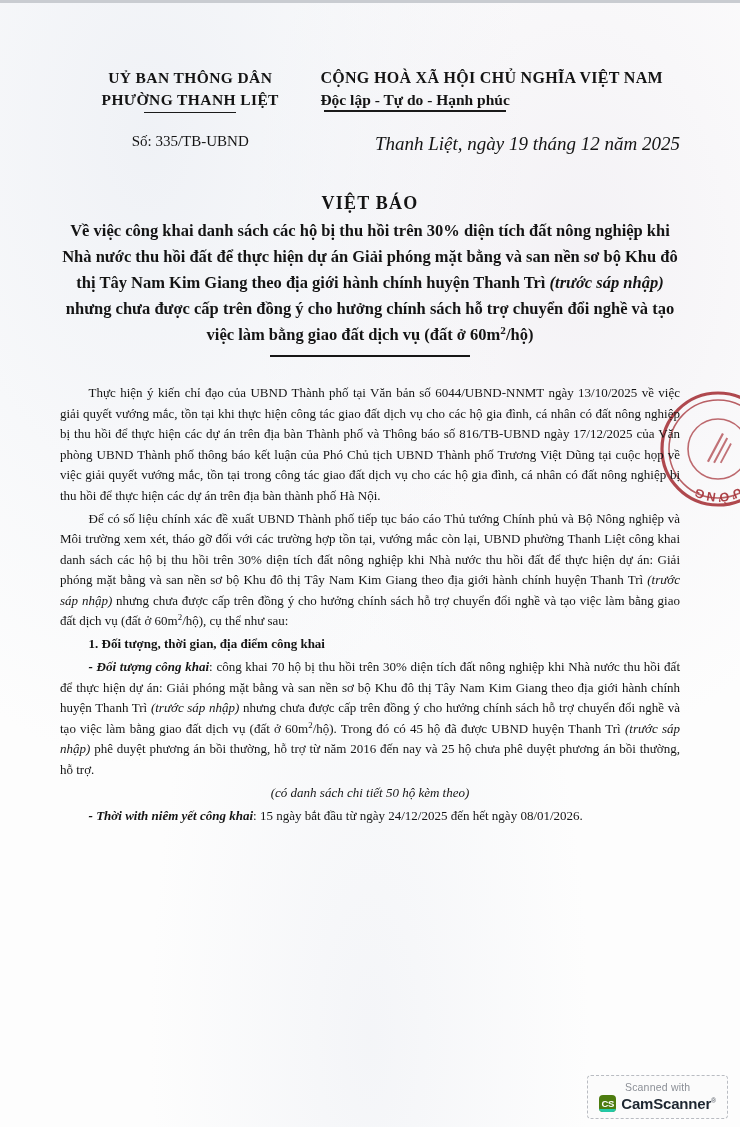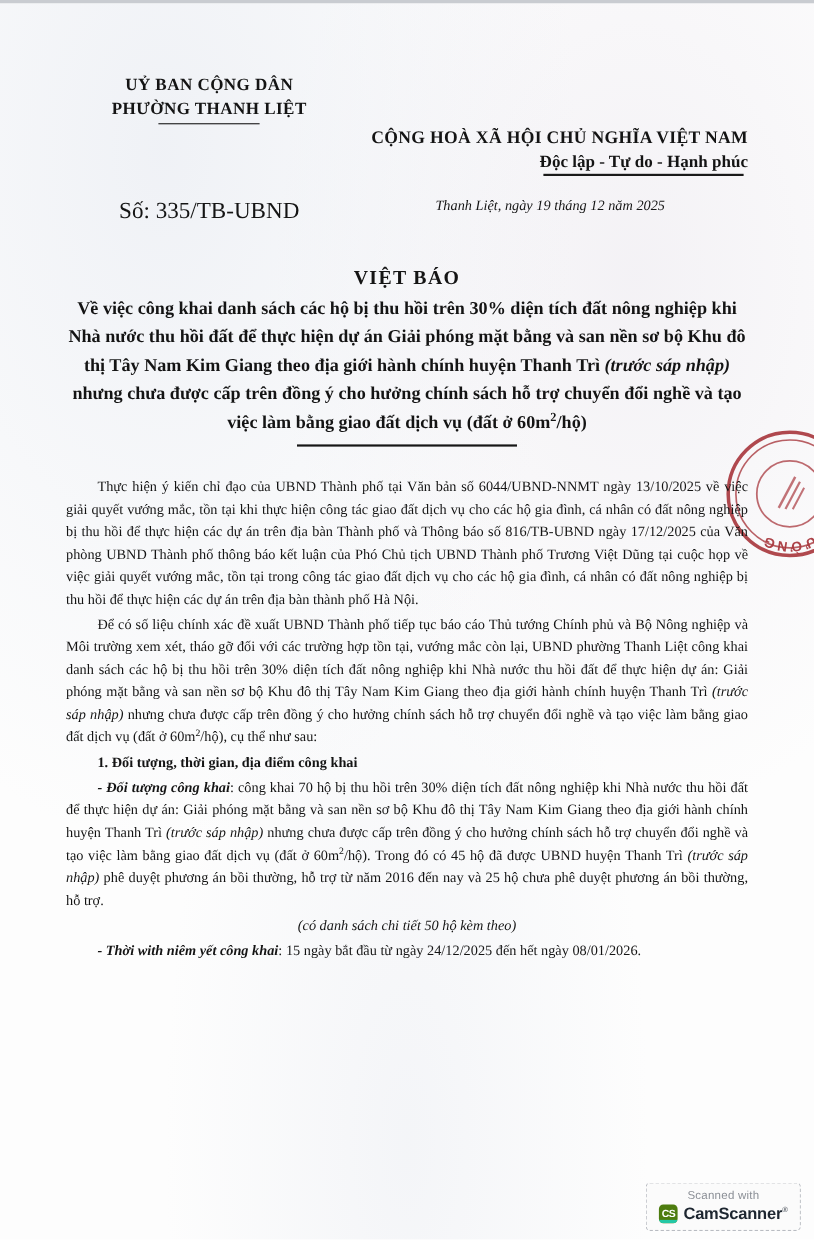--- a/index.html
+++ b/index.html
@@ -41,22 +41,21 @@
     display: flex;
     align-items: flex-start;
     padding-top: 64px;
   }
   .lh-left {
     width: 42%;
     text-align: center;
   }
   .lh-right {
     width: 58%;
-    text-align: right;
-    margin-top: 48px;
+    text-align: left;
   }
   .org-line {
     font-weight: bold;
     font-size: 15.5px;
     letter-spacing: .4px;
     line-height: 1.42;
   }
   .org-line.under {
     display: inline-block;
     position: relative;
@@ -93,27 +92,27 @@
     background: #1a1a1a;
   }
   .subhead {
     display: flex;
     align-items: flex-start;
     margin-top: 22px;
   }
   .doc-number {
     width: 42%;
     text-align: center;
-    font-size: 21px;
+    font-size: 15px;
   }
   .doc-place-date {
     width: 58%;
-    text-align: center;
+    text-align: right;
     font-style: italic;
-    font-size: 13px;
+    font-size: 19px;
   }
 
   
   .title-block {
     margin-top: 38px;
     text-align: center;
   }
   .doc-type {
     font-weight: bold;
     font-size: 18px;
@@ -251,21 +250,21 @@
       <rect x="48" y="60" width="32" height="2.2"></rect>
       <rect x="50" y="66" width="28" height="2"></rect>
       <rect x="53" y="72" width="22" height="1.8"></rect>
     </g>
   </svg>
 
   <div class="content">
 
     <div class="letterhead">
       <div class="lh-left">
-        <div class="org-line">UỶ BAN CỘNG DÂN</div>
+        <div class="org-line">UỶ BAN THÔNG DÂN</div>
         <div class="org-line under">PHƯỜNG THANH LIỆT</div>
       </div>
       <div class="lh-right">
         <div class="nation-line">CỘNG HOÀ XÃ HỘI CHỦ NGHĨA VIỆT NAM</div>
         <div class="motto">Độc lập - Tự do  - Hạnh phúc</div>
       </div>
     </div>
 
     <div class="subhead">
       <div class="doc-number">Số: 335/TB-UBND</div>

